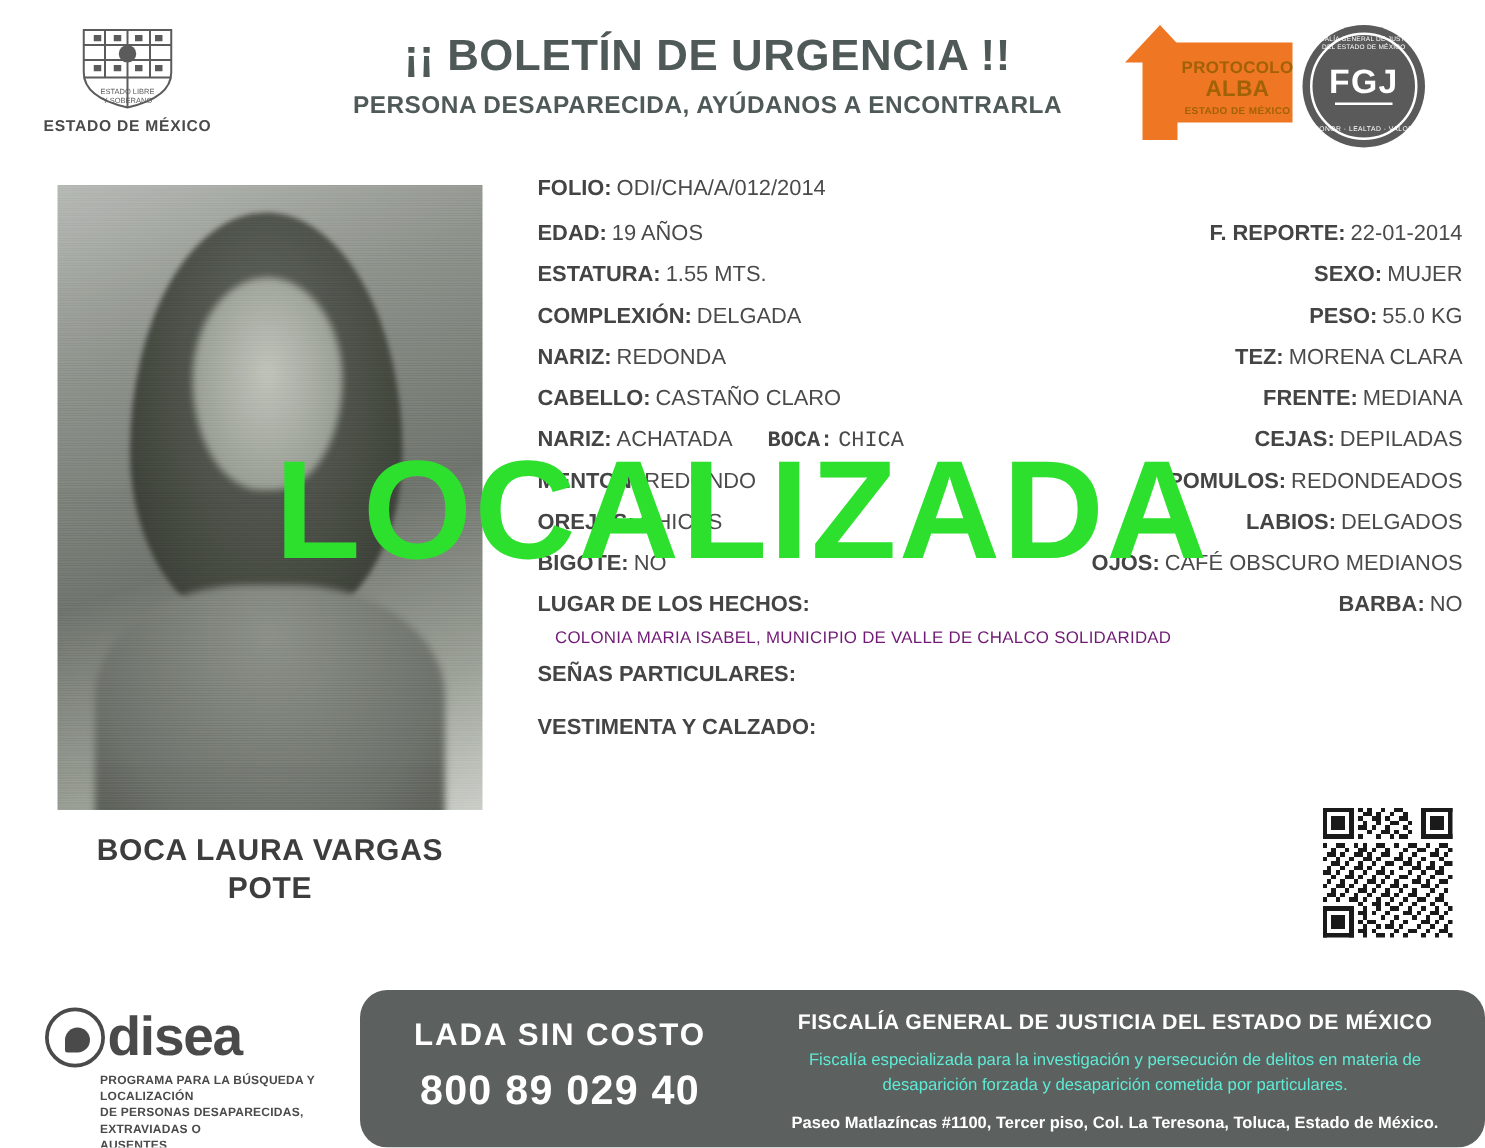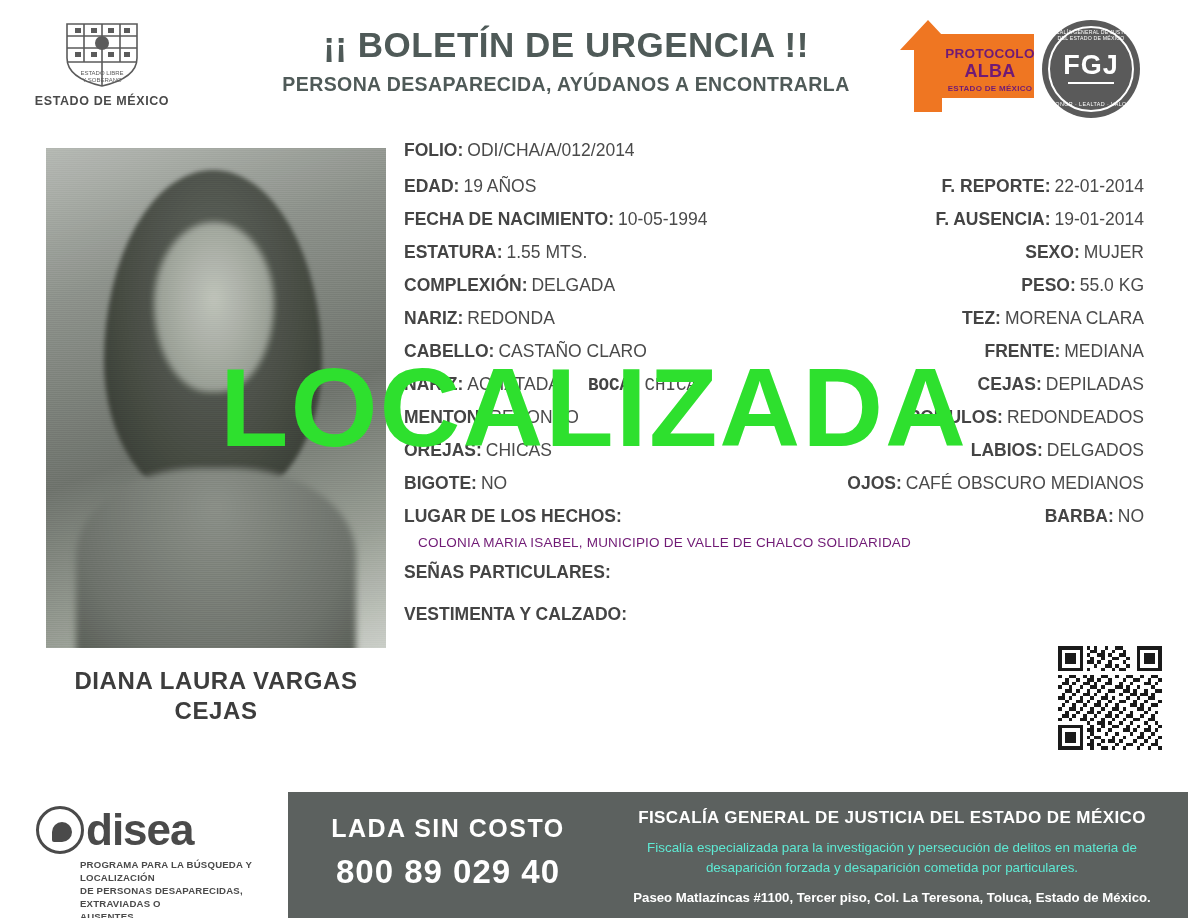--- a/index.html
+++ b/index.html
@@ -72,21 +72,21 @@
   .alba-arrow {
     position: absolute;
     left: 0; top: 0;
     width: 60px; height: 96px;
   }
   .alba-text {
     position: absolute;
     left: 46px;
     top: 28px;
     width: 92px;
-    color: #701a75;
+    color: #a16207;
     text-align: center;
   }
   .alba-badge {
     position: absolute;
     left: 34px;
     top: 16px;
     width: 102px;
     height: 64px;
     background: #ef7622;
   }
@@ -179,21 +179,21 @@
     font-size: 24px;
     font-weight: bold;
     color: #3d3d3d;
     letter-spacing: 0.6px;
     line-height: 1.25;
   }
 
   
   .fields {
     position: absolute;
-    left: 404px;
+    left: 430px;
     top: 140px;
     width: 740px;
     font-size: 17.5px;
   }
   .row {
     display: flex;
     align-items: baseline;
     margin-bottom: 11px;
     min-height: 22px;
   }
@@ -297,20 +297,21 @@
   }
   .footer-bar {
     position: absolute;
     left: 288px;
     top: 0;
     width: 900px;
     height: 126px;
     background: #5c615f;
     color: #fff;
     display: flex;
+    border-radius: 22px;
   }
   .lada {
     width: 320px;
     padding-top: 22px;
     text-align: center;
   }
   .lada-l1 {
     font-size: 25px;
     font-weight: bold;
     letter-spacing: 1.5px;
@@ -395,21 +396,21 @@
   </div>
 </div>
 
 <div class="photo-block">
   <div class="photo">
     <div class="hair"></div>
     <div class="face"></div>
     <div class="body"></div>
     <div class="grain"></div>
   </div>
-  <div class="photo-name">DIANA LAURA VARGAS CEJAS</div>
+  <div class="photo-name">BOCA LAURA VARGAS POTE</div>
 </div>
 
 <div class="fields">
 
   <div class="row row-solo">
     <div class="col-left">
       <span class="lbl">FOLIO:</span>
       <span class="val">ODI/CHA/A/012/2014</span>
     </div>
   </div>
@@ -418,30 +419,20 @@
     <div class="col-left">
       <span class="lbl">EDAD:</span>
       <span class="val">19 AÑOS</span>
     </div>
     <div class="col-right">
       <span class="lbl">F. REPORTE:</span>
       <span class="val">22-01-2014</span>
     </div>
   </div>
 
-  <div class="row">
-    <div class="col-left">
-      <span class="lbl">FECHA DE NACIMIENTO:</span>
-      <span class="val">10-05-1994</span>
-    </div>
-    <div class="col-right">
-      <span class="lbl">F. AUSENCIA:</span>
-      <span class="val">19-01-2014</span>
-    </div>
-  </div>
 
   <div class="row">
     <div class="col-left">
       <span class="lbl">ESTATURA:</span>
       <span class="val">1.55 MTS.</span>
     </div>
     <div class="col-right">
       <span class="lbl">SEXO:</span>
       <span class="val">MUJER</span>
     </div>

